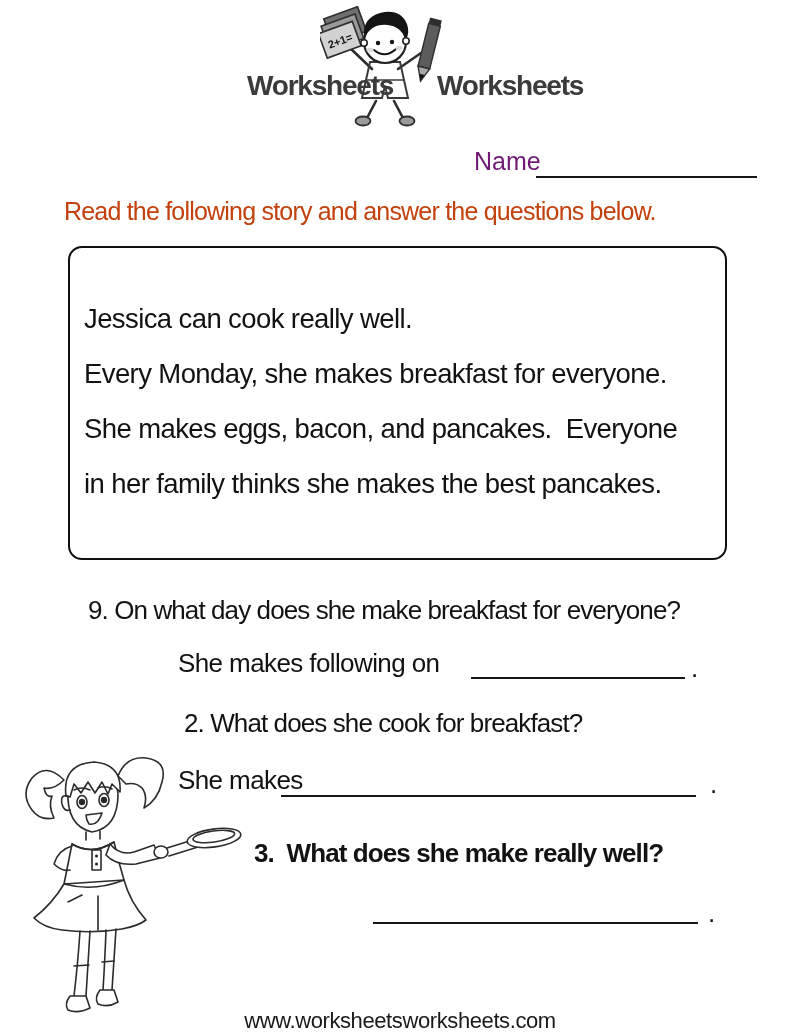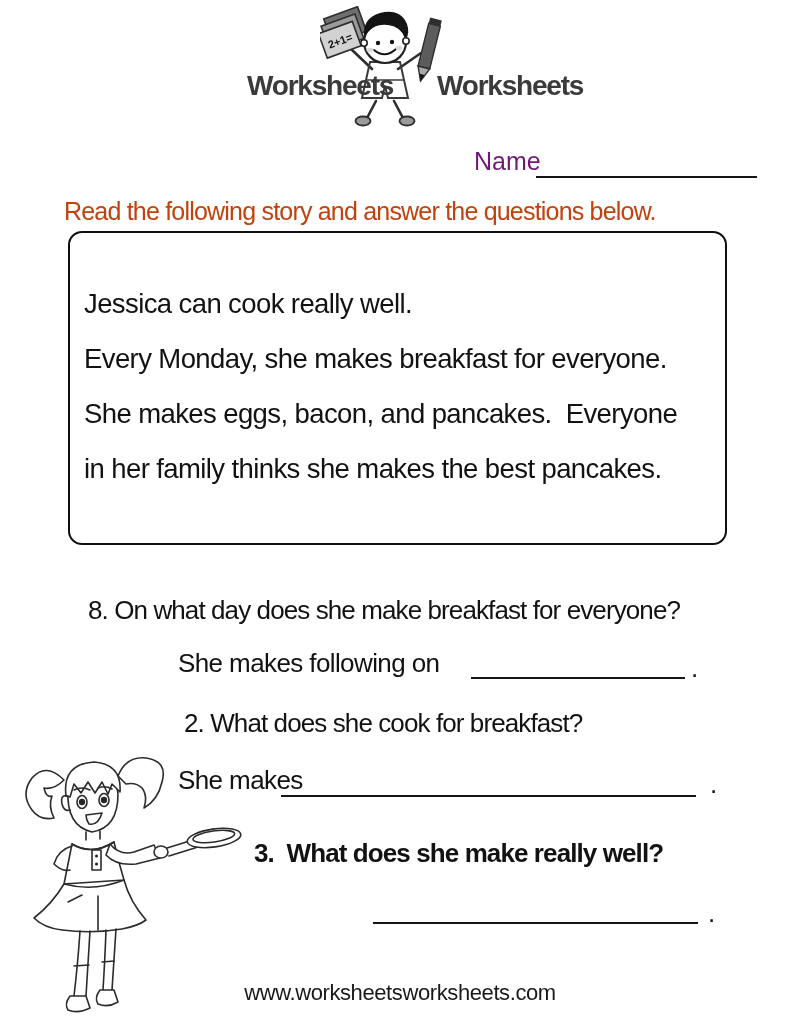--- a/index.html
+++ b/index.html
@@ -14,32 +14,32 @@
     font-family:"Liberation Sans", sans-serif;
   }
   
   .name-label{font-size:25px;color:#701a75;}
   .blank{background:#161616;height:2px;}
   .blank.thin{height:1.6px;}
   
   .instruction{font-size:25px;letter-spacing:-0.8px;color:#c2410c;white-space:pre;}
   
   .story-box{
-    left:68px;top:231px;width:659px;height:314px;box-sizing:border-box;
+    left:68px;top:246px;width:659px;height:314px;box-sizing:border-box;
     border:2.6px solid #0f0f0f;border-radius:14px;
     padding:43px 4px 0 14px;
   }
   .story-line{
     font-size:27.5px;line-height:55px;letter-spacing:-0.6px;white-space:pre;color:#121212;
   }
   .q-text{font-size:26px;letter-spacing:-0.9px;white-space:pre;color:#121212;}
   .a-text{font-size:26px;letter-spacing:-0.6px;white-space:pre;color:#121212;}
   .dot{font-size:26px;color:#121212;}
   .footer-url{
-    left:0;top:980px;width:800px;text-align:center;font-size:22px;letter-spacing:-0.4px;color:#1a1a1a;
+    left:0;top:1008px;width:800px;text-align:center;font-size:22px;letter-spacing:-0.4px;color:#1a1a1a;
   }
   svg{display:block;}
 </style>
 </head>
 <body>
 
 <div class="sheet">
 
   <div class="abs logo-text" style="left:247px;top:70px;">Worksheets</div>
 
@@ -92,21 +92,21 @@
 
   <div class="abs instruction" style="left:64px;top:197px;">Read the following story and answer the questions below.</div>
 
   <div class="abs story-box">
     <div class="story-line">Jessica can cook really well.</div>
     <div class="story-line">Every Monday, she makes breakfast for everyone.</div>
     <div class="story-line">She makes eggs, bacon, and pancakes.  Everyone</div>
     <div class="story-line">in her family thinks she makes the best pancakes.</div>
   </div>
 
-  <div class="abs q-text" style="left:88px;top:595px;">8. On what day does she make breakfast for everyone?</div>
+  <div class="abs q-text" style="left:88px;top:595px;">9. On what day does she make breakfast for everyone?</div>
   <div class="abs a-text" style="left:178px;top:648px;">She makes following on</div>
   <div class="abs blank" style="left:471px;top:677px;width:214px;"></div>
   <div class="abs dot" style="left:691px;top:653px;">.</div>
 
   <div class="abs q-text" style="left:184px;top:708px;">2. What does she cook for breakfast?</div>
   <div class="abs a-text" style="left:178px;top:765px;">She makes</div>
   <div class="abs blank" style="left:281px;top:795px;width:415px;"></div>
   <div class="abs dot" style="left:710px;top:769px;">.</div>
 
   <div class="abs q-text" style="left:254px;top:838px;font-weight:bold;">3.  What does she make really well?</div>

